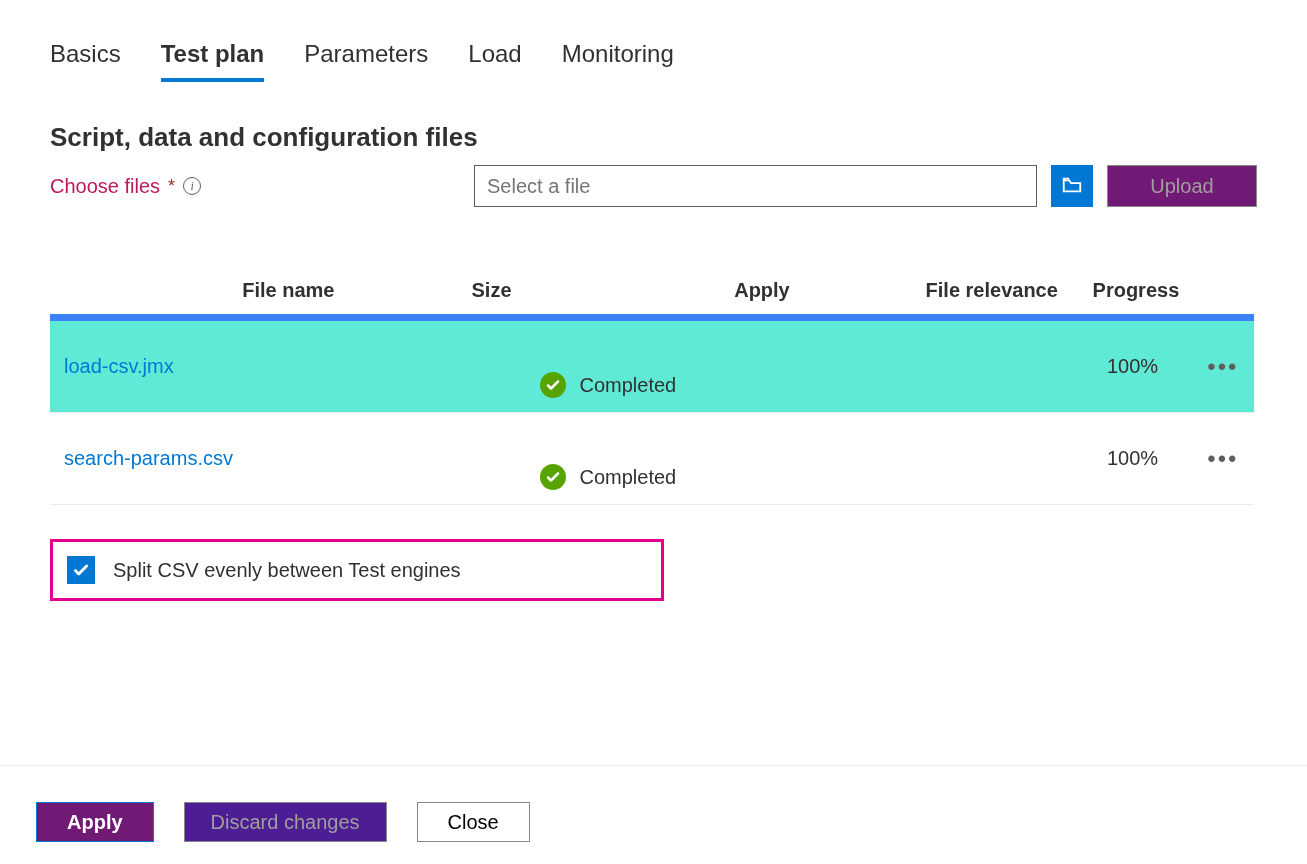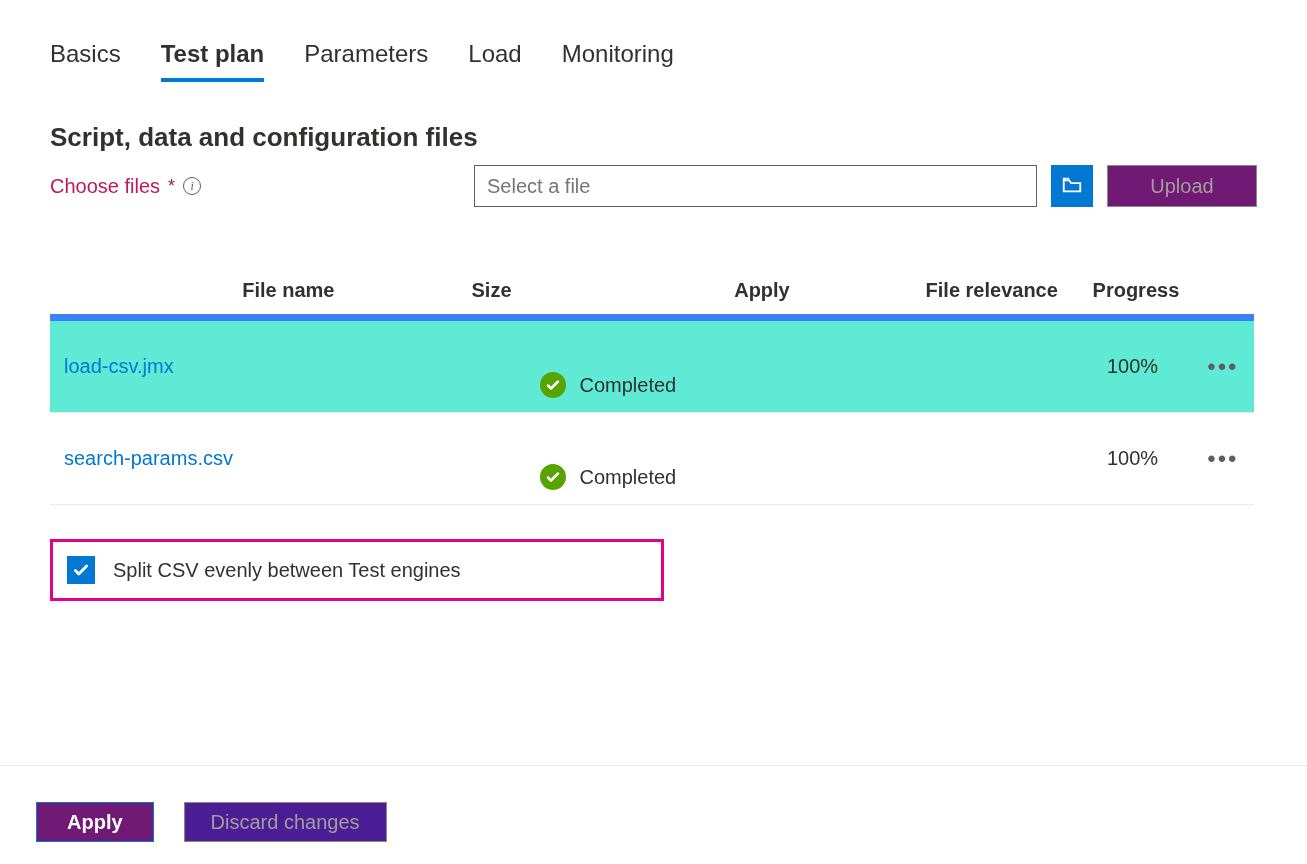--- a/index.html
+++ b/index.html
@@ -278,15 +278,16 @@
       <svg viewBox="0 0 16 16" fill="none" stroke="#fff" stroke-width="2.5" stroke-linecap="round" stroke-linejoin="round">
           <path d="M3 8.5l3 3 7-7"></path>
         </svg>
     </span>
     <span class="split-label">Split CSV evenly between Test engines</span>
   </div>
 
   <div class="footer">
     <button class="btn btn-primary">Apply</button>
     <button class="btn btn-disabled">Discard changes</button>
+    <button class="btn">Close</button>
   </div>
 
 </div>
 
 </body></html>

